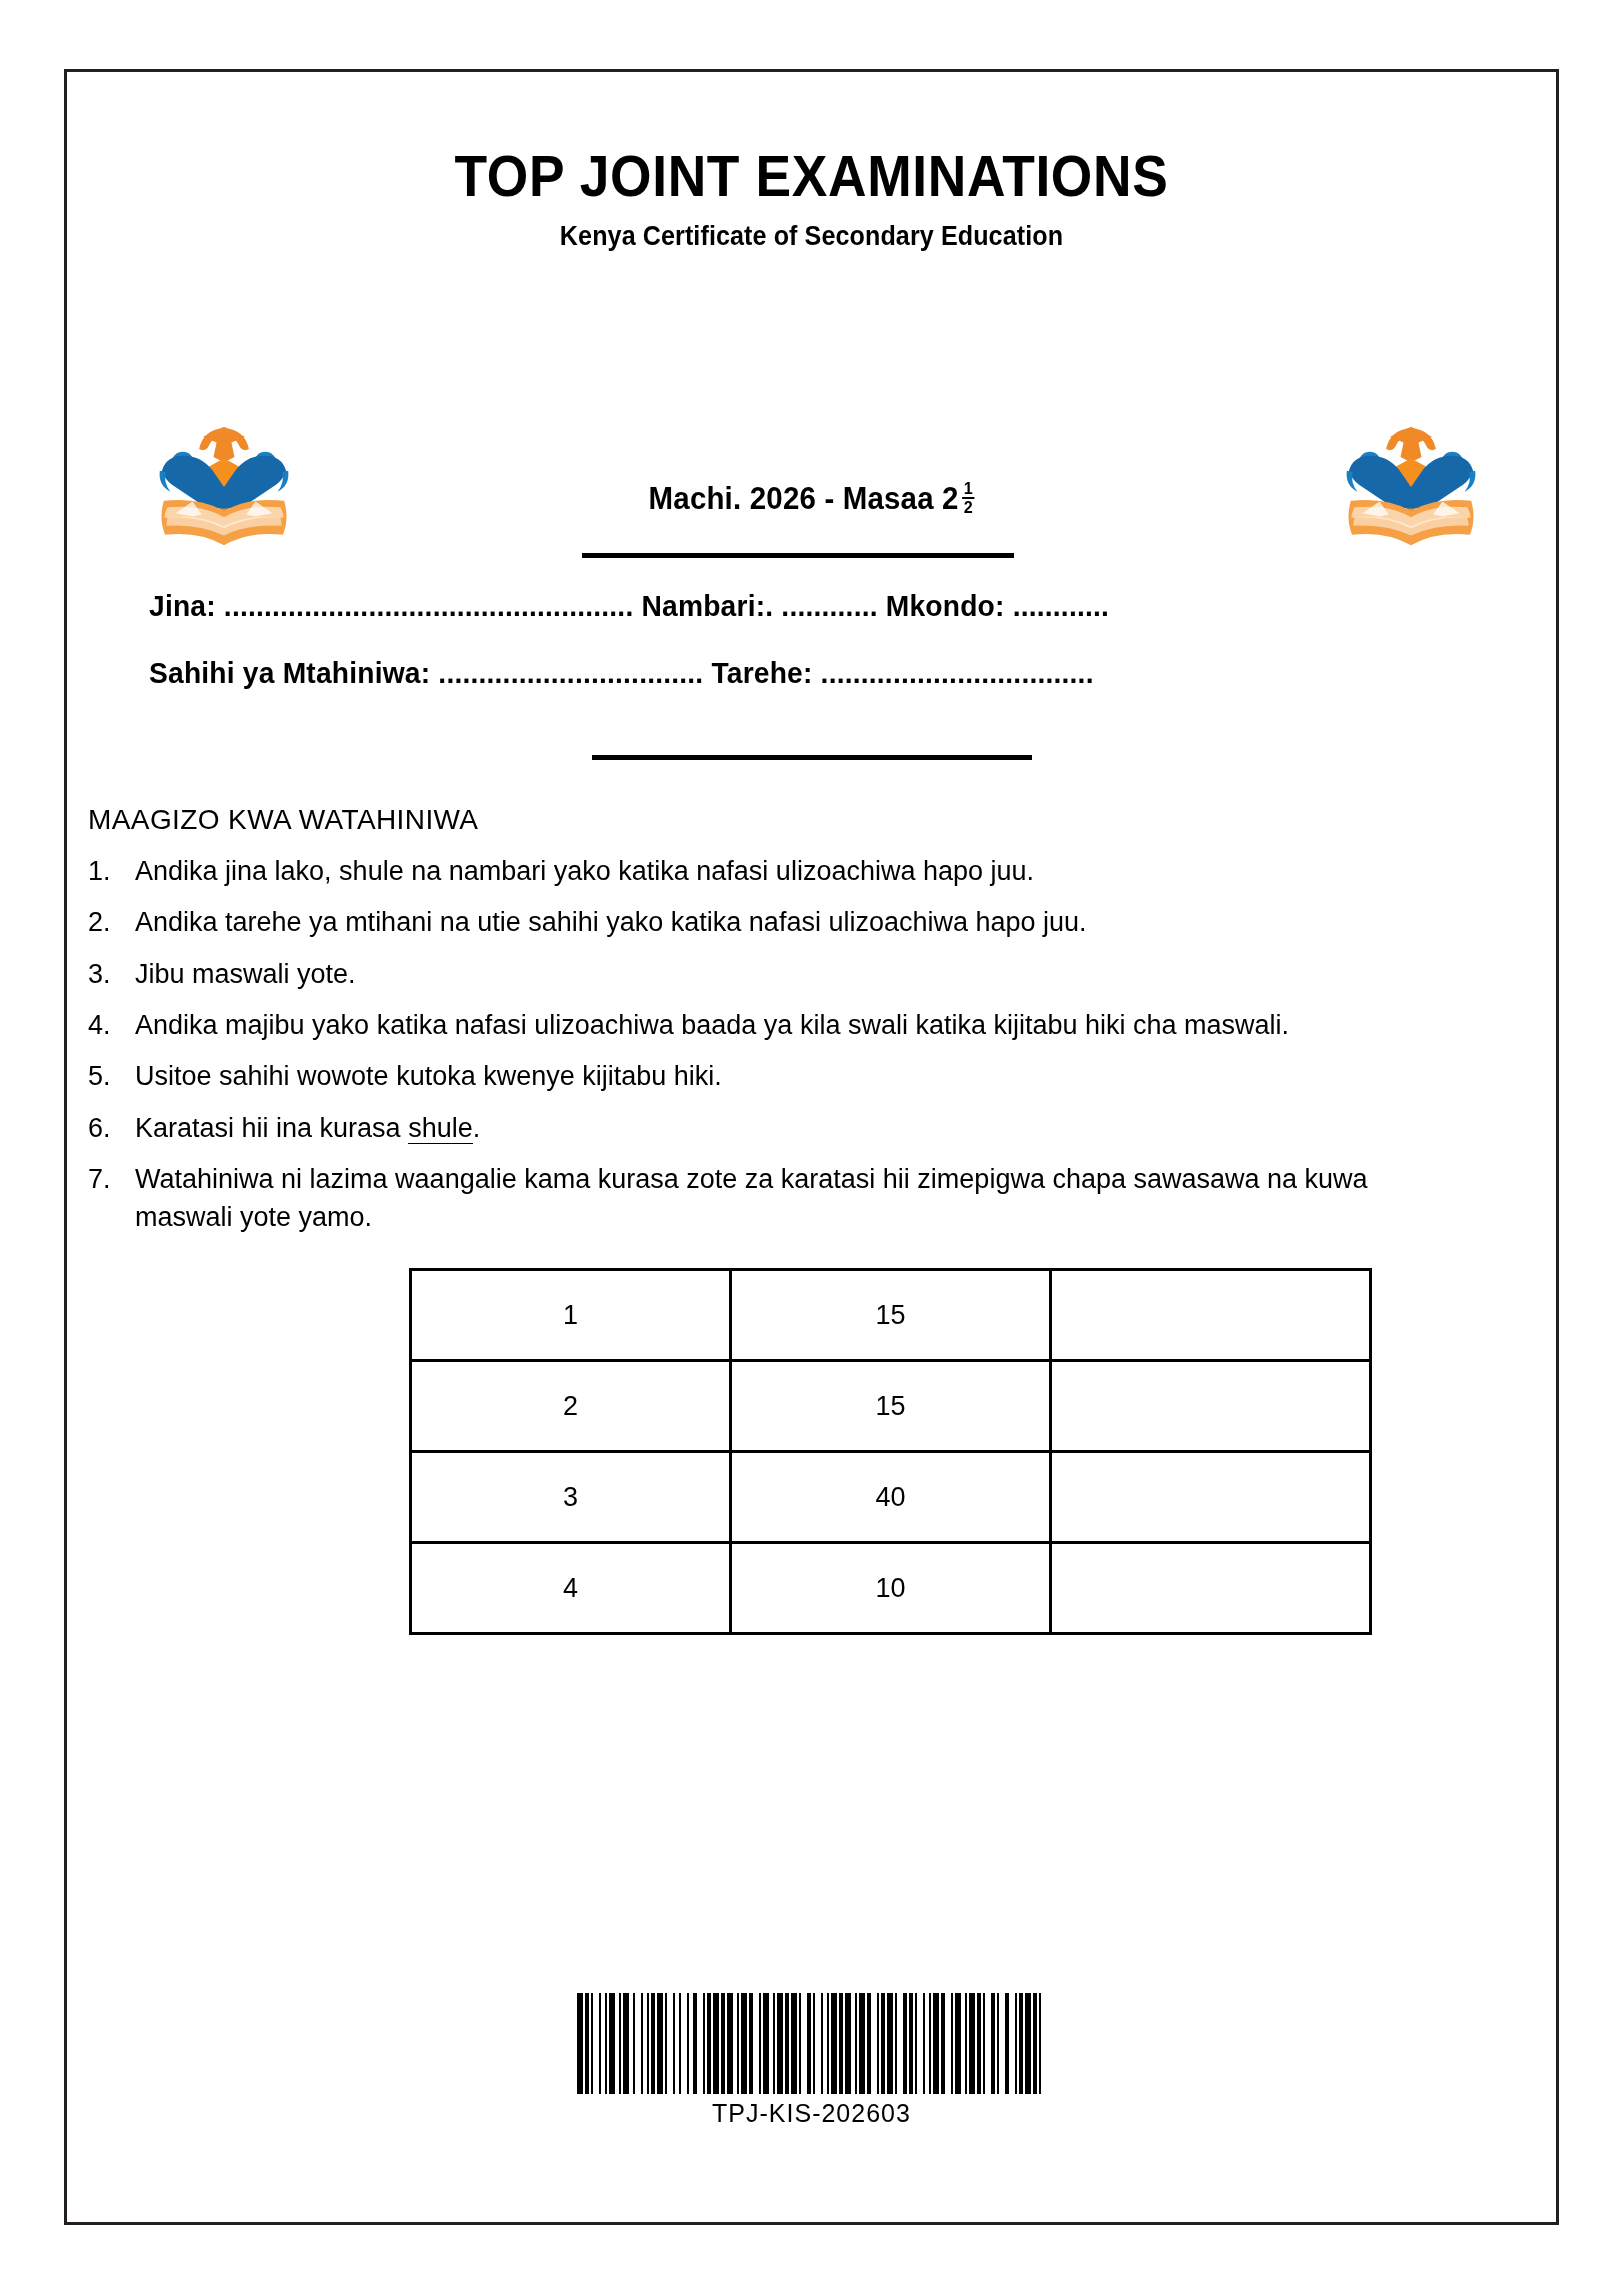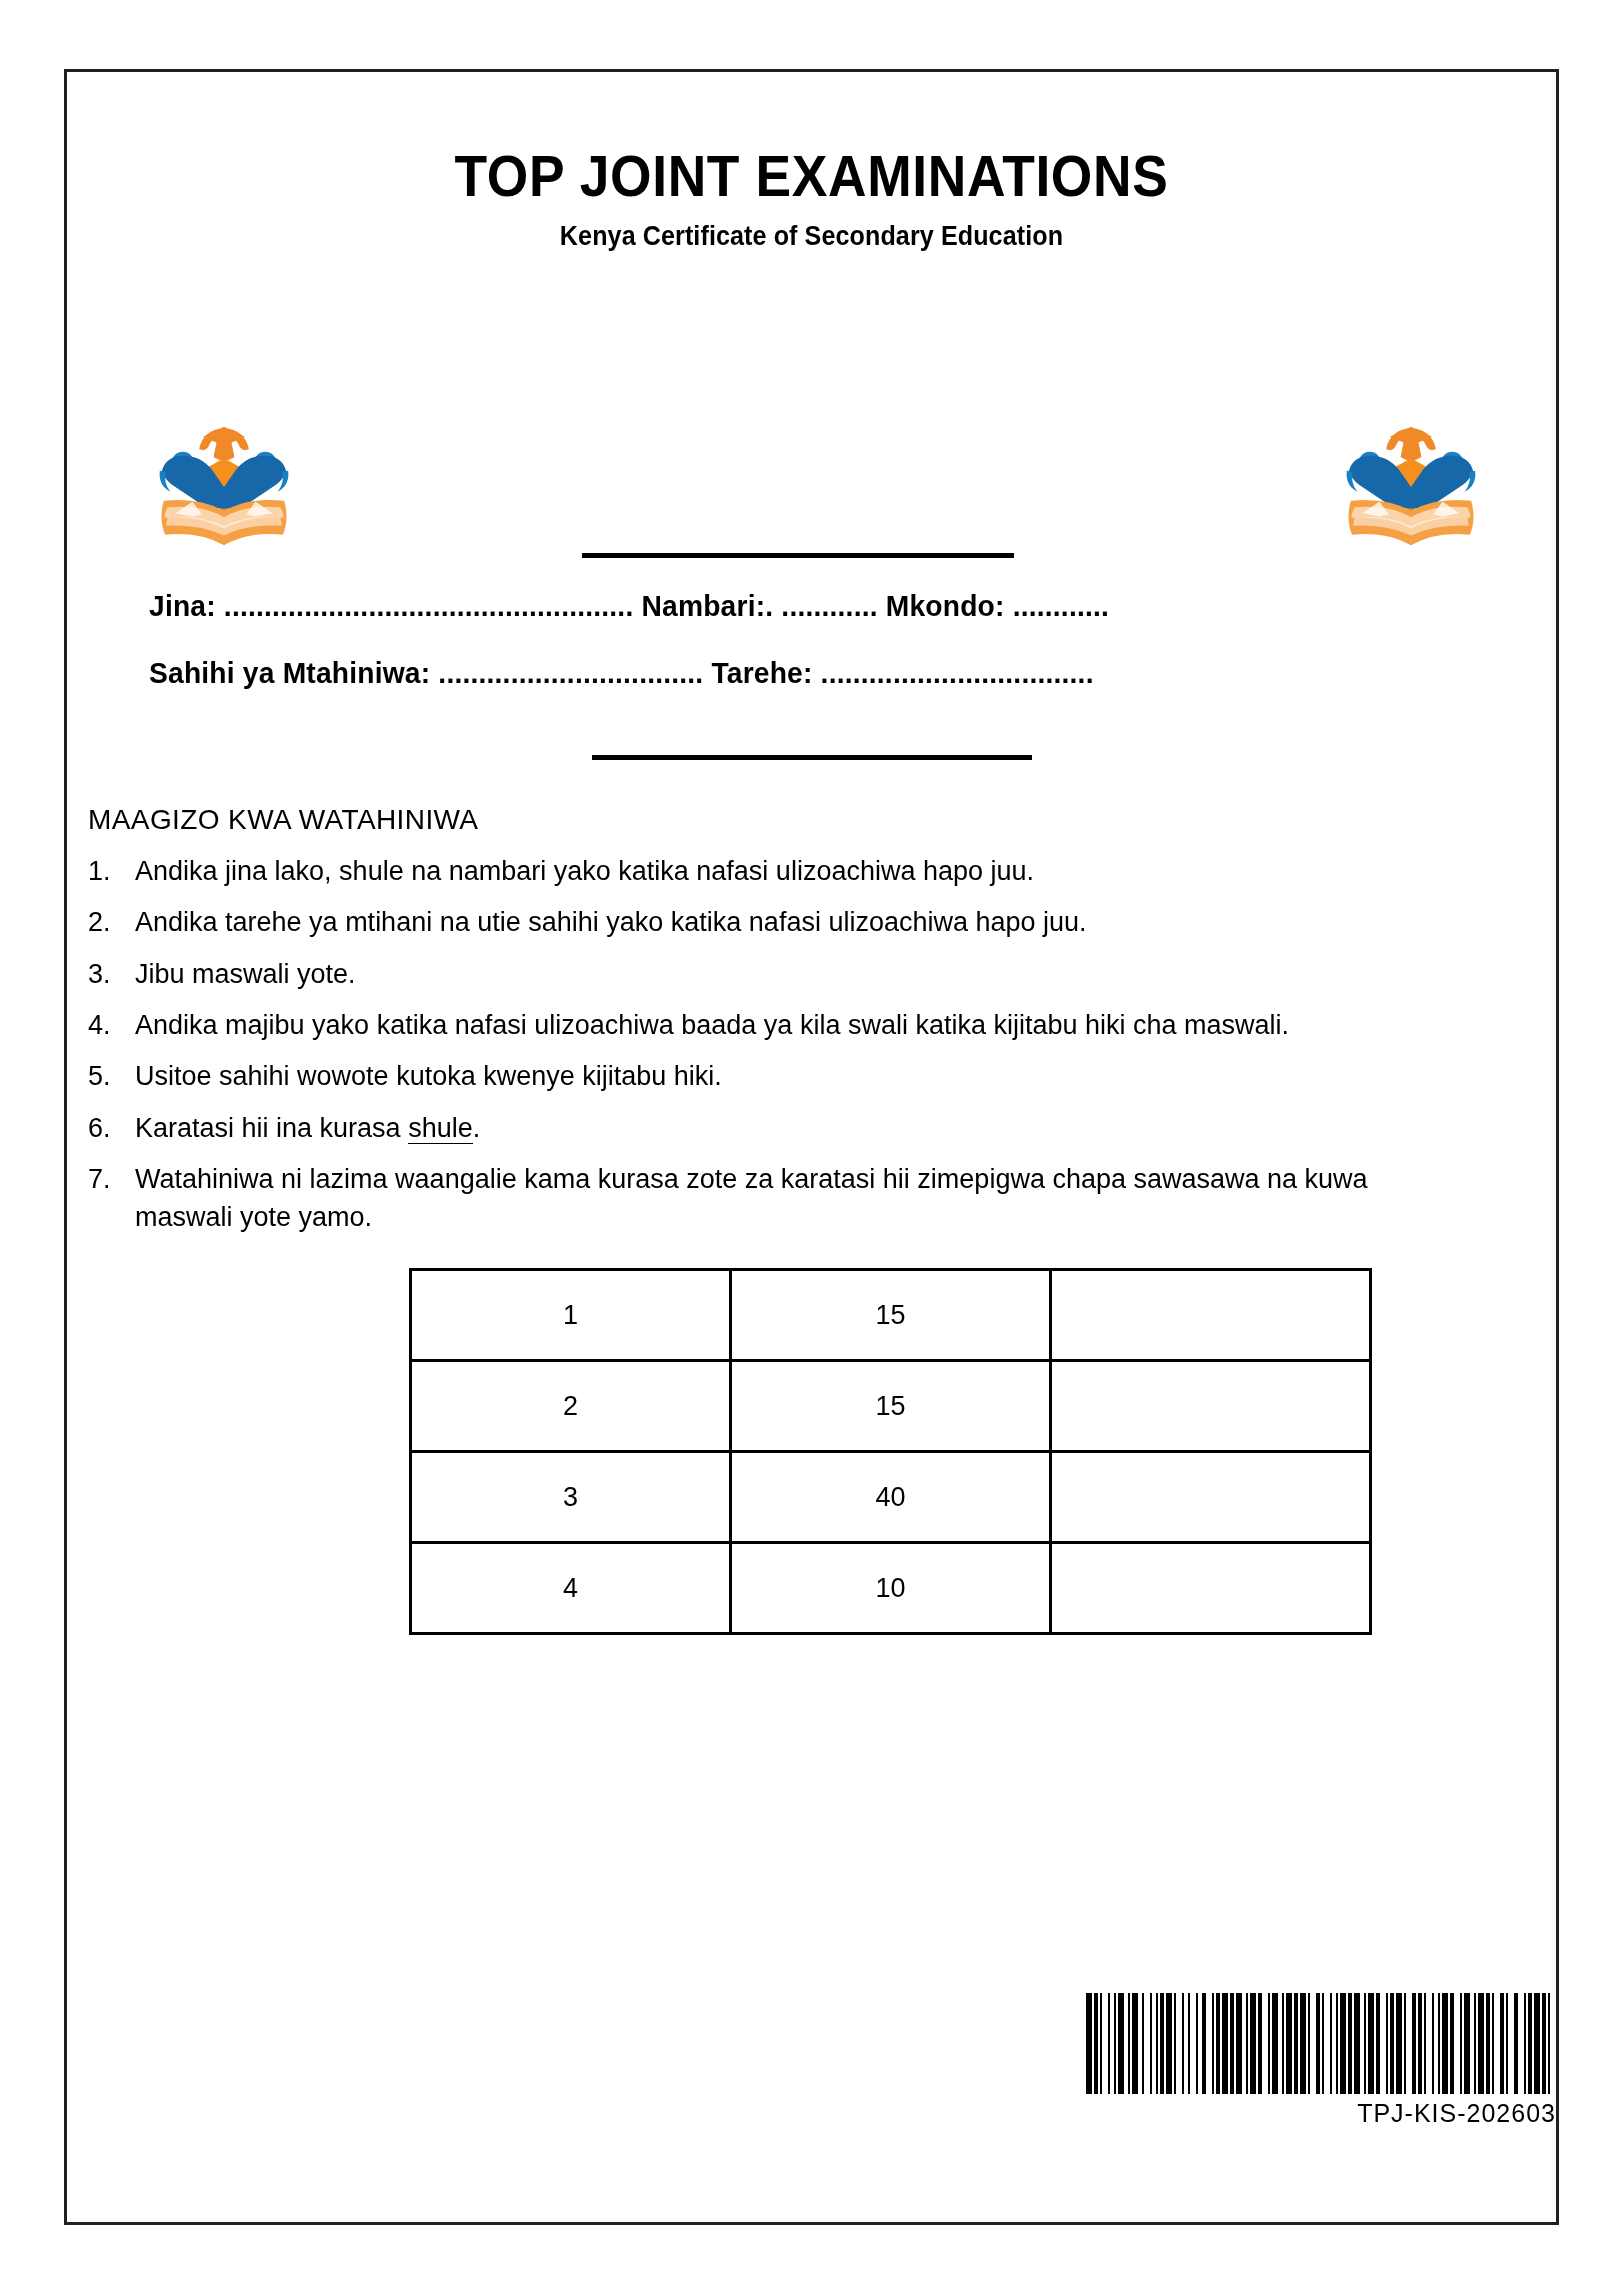--- a/index.html
+++ b/index.html
@@ -221,21 +221,21 @@
   .marks-table .c-swali { width: 321px; }
   .marks-table .c-upeo  { width: 322px; }
   .marks-table .c-alama { width: 321px; }
   .marks-table tr.head td { height: 71px; }
 
   
   .barcode-wrap {
     position: absolute;
     left: 0; right: 0;
     top: 1911px;
-    text-align: right;
+    text-align: center;
   }
   .barcode {
     display: inline-block;
     height: 101px;
     line-height: 0;
     font-size: 0;
     white-space: nowrap;
   }
   .barcode i {
     display: inline-block;
@@ -299,20 +299,29 @@
         <path d="M205 86 q-6 -24 -33 -24 q-27 0 -44 22 l-38 55 q30 10 60 -6 l40 -27 q9 -6 15 -20 Z" fill="#1668A8"></path>
         <path d="M208 85 q3 22 -16 32 q11 -14 7 -30 Z" fill="#1B7FC4"></path>
         <path d="M110 147 q-36 -22 -92 -16 q-8 28 2 52 q52 -6 90 16 q38 -22 90 -16 q10 -24 2 -52 q-56 -6 -92 16 Z" fill="#F5A044"></path>
         <path d="M110 156 q-34 -20 -86 -15 q-5 8 -5 16 q50 -4 91 16 q41 -20 91 -16 q0 -8 -5 -16 q-52 -5 -86 15 Z" fill="#ffffff" opacity="0.55"></path>
         <path d="M110 170 q-34 -18 -86 -14 q-2 7 -2 13 q50 -3 88 15 q38 -18 88 -15 q0 -6 -2 -13 q-52 -4 -86 14 Z" fill="#ffffff" opacity="0.5"></path>
         <path d="M36 150 l26 -18 l14 20 l-14 3 Z" fill="#ffffff" opacity="0.75"></path>
         <path d="M184 150 l-26 -18 l-14 20 l14 3 Z" fill="#ffffff" opacity="0.75"></path>
       </svg>
     </div>
 
+    <div class="date-block">
+      <span class="date-text">
+        <span>Machi. 2026 - Masaa 2</span>
+        <span class="frac">
+          <span class="num">1</span>
+          <span class="den">2</span>
+        </span>
+      </span>
+    </div>
     <div class="rule rule-1"></div>
 
     <div class="fields">
       <div class="field-line">Jina: ................................................... Nambari:. ............ Mkondo: ............</div>
       <div class="field-line row-2">Sahihi ya Mtahiniwa: ................................. Tarehe: ..................................</div>
     </div>
     <div class="rule rule-2"></div>
 
     <div class="instr-heading">MAAGIZO KWA WATAHINIWA</div>
     <div class="instr-list">

